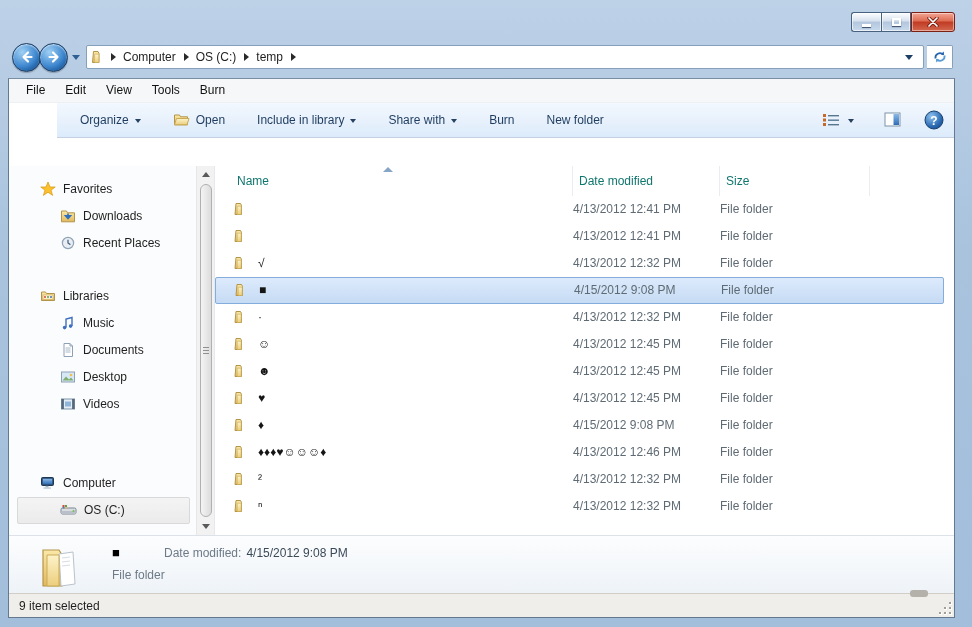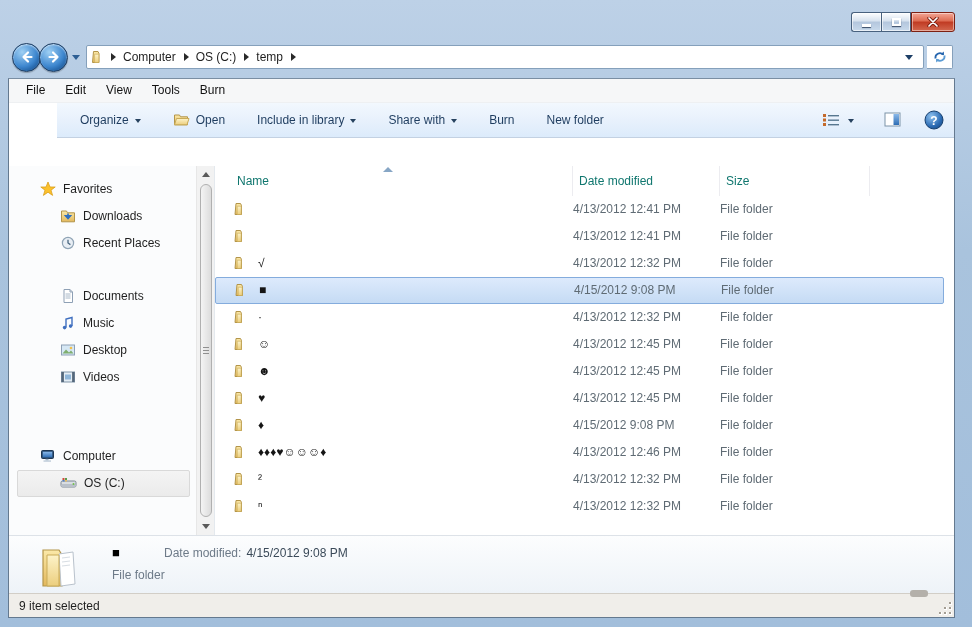--- a/index.html
+++ b/index.html
@@ -317,39 +317,51 @@
               <svg width="16" height="16" viewBox="0 0 16 16">
                   <circle cx="8" cy="8" r="5.6" fill="#e8eef4" stroke="#8fa3b5" stroke-width="1.2"></circle>
                   <path d="M8 4.8 V8 l2.4 1.6" stroke="#4a6780" stroke-width="1.3" fill="none"></path>
                 </svg>
             </span>
             <span>Recent Places</span>
           </div>
 
           <div class="nav-gap"></div>
 
+          <div class="nav-row">
+            <span class="ic">
+              <svg width="16" height="16" viewBox="0 0 16 16">
+                  <path d="M1.5 4 h4 l1 1.5 h8 v7 h-13 z" fill="url(#foldG)" stroke="#b3954a"></path>
+                  <rect x="3" y="7" width="10" height="4.2" fill="#fdf6da" stroke="#c9ab58" stroke-width=".6"></rect>
+                  <circle cx="5" cy="9" r="1" fill="#d04b3a"></circle>
+                  <circle cx="8" cy="9" r="1" fill="#5c9e4c"></circle>
+                  <circle cx="11" cy="9" r="1" fill="#3f6fbf"></circle>
+                </svg>
+            </span>
+            <span>Libraries</span>
+          </div>
+          <div class="nav-row child">
+            <span class="ic">
+              <svg width="16" height="16" viewBox="0 0 16 16">
+                  <path d="M6 12.5 V4 l6-1.5 V11" stroke="#3f6fbf" stroke-width="1.4" fill="none"></path>
+                  <circle cx="4.6" cy="12.6" r="1.8" fill="#3f6fbf"></circle>
+                  <circle cx="10.6" cy="11.1" r="1.8" fill="#3f6fbf"></circle>
+                </svg>
+            </span>
+            <span>Music</span>
+          </div>
           <div class="nav-row child">
             <span class="ic">
               <svg width="16" height="16" viewBox="0 0 16 16">
                   <path d="M4 1.5 h6 l2.5 2.5 v10.5 h-8.5 z" fill="#fff" stroke="#8ea0b5"></path>
                   <path d="M10 1.5 v2.5 h2.5" fill="none" stroke="#8ea0b5"></path>
                   <path d="M5.5 6 h5 M5.5 8 h5 M5.5 10 h5" stroke="#a8b8c8"></path>
                 </svg>
             </span>
             <span>Documents</span>
-          </div>
-          <div class="nav-row child">
-            <span class="ic">
-              <svg width="16" height="16" viewBox="0 0 16 16">
-                  <path d="M6 12.5 V4 l6-1.5 V11" stroke="#3f6fbf" stroke-width="1.4" fill="none"></path>
-                  <circle cx="4.6" cy="12.6" r="1.8" fill="#3f6fbf"></circle>
-                  <circle cx="10.6" cy="11.1" r="1.8" fill="#3f6fbf"></circle>
-                </svg>
-            </span>
-            <span>Music</span>
           </div>
           <div class="nav-row child">
             <span class="ic">
               <svg width="16" height="16" viewBox="0 0 16 16">
                   <rect x="1.5" y="3" width="13" height="10" fill="#d6e8f5" stroke="#8ea0b5"></rect>
                   <path d="M2.5 11.5 l3.5-4 3 3 2-2 2.5 3z" fill="#7fae6f"></path>
                   <circle cx="11" cy="6" r="1.3" fill="#f3c14b"></circle>
                 </svg>
             </span>
             <span>Desktop</span>

